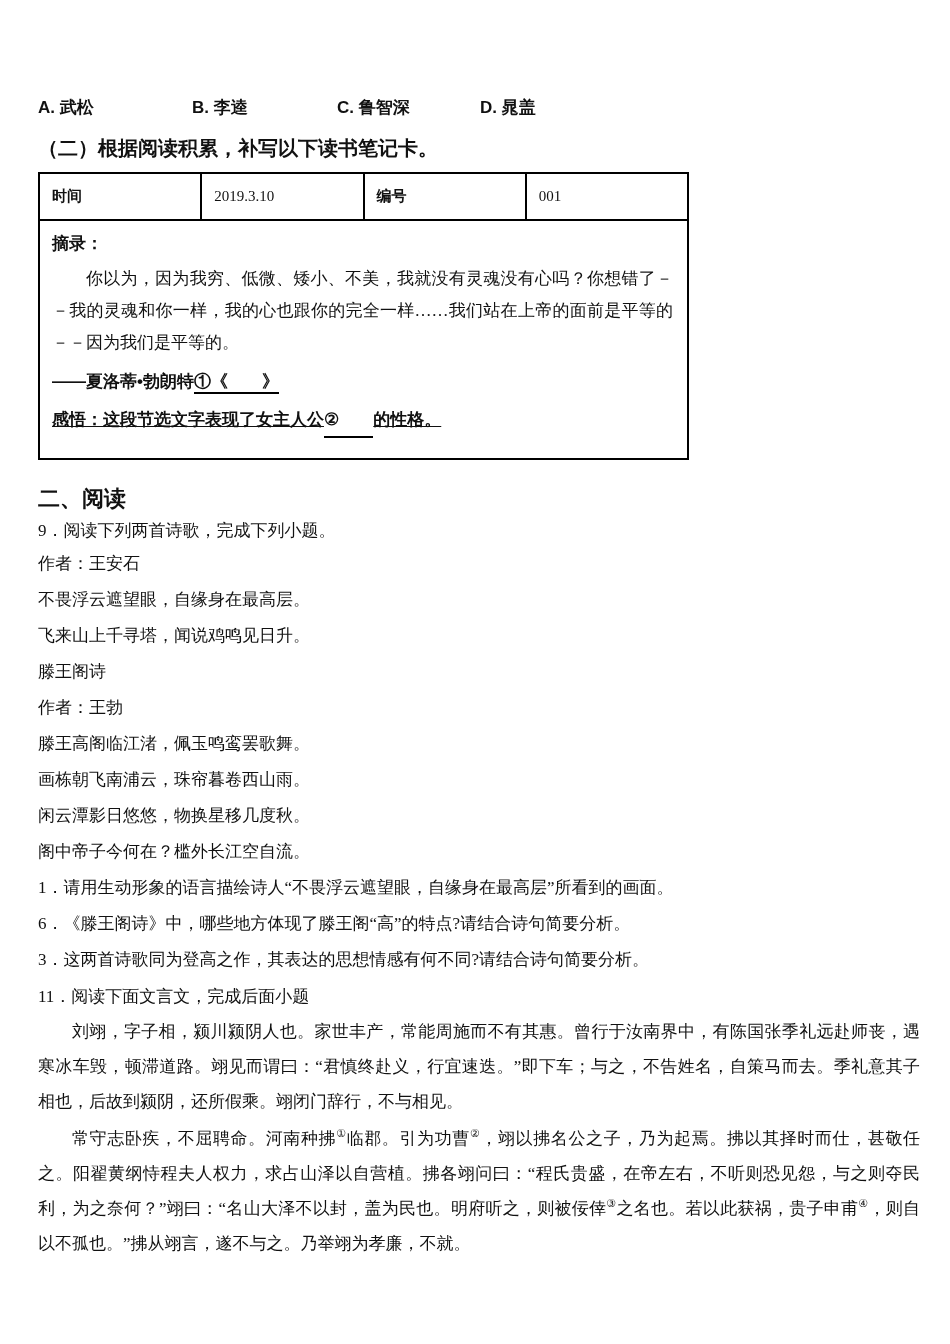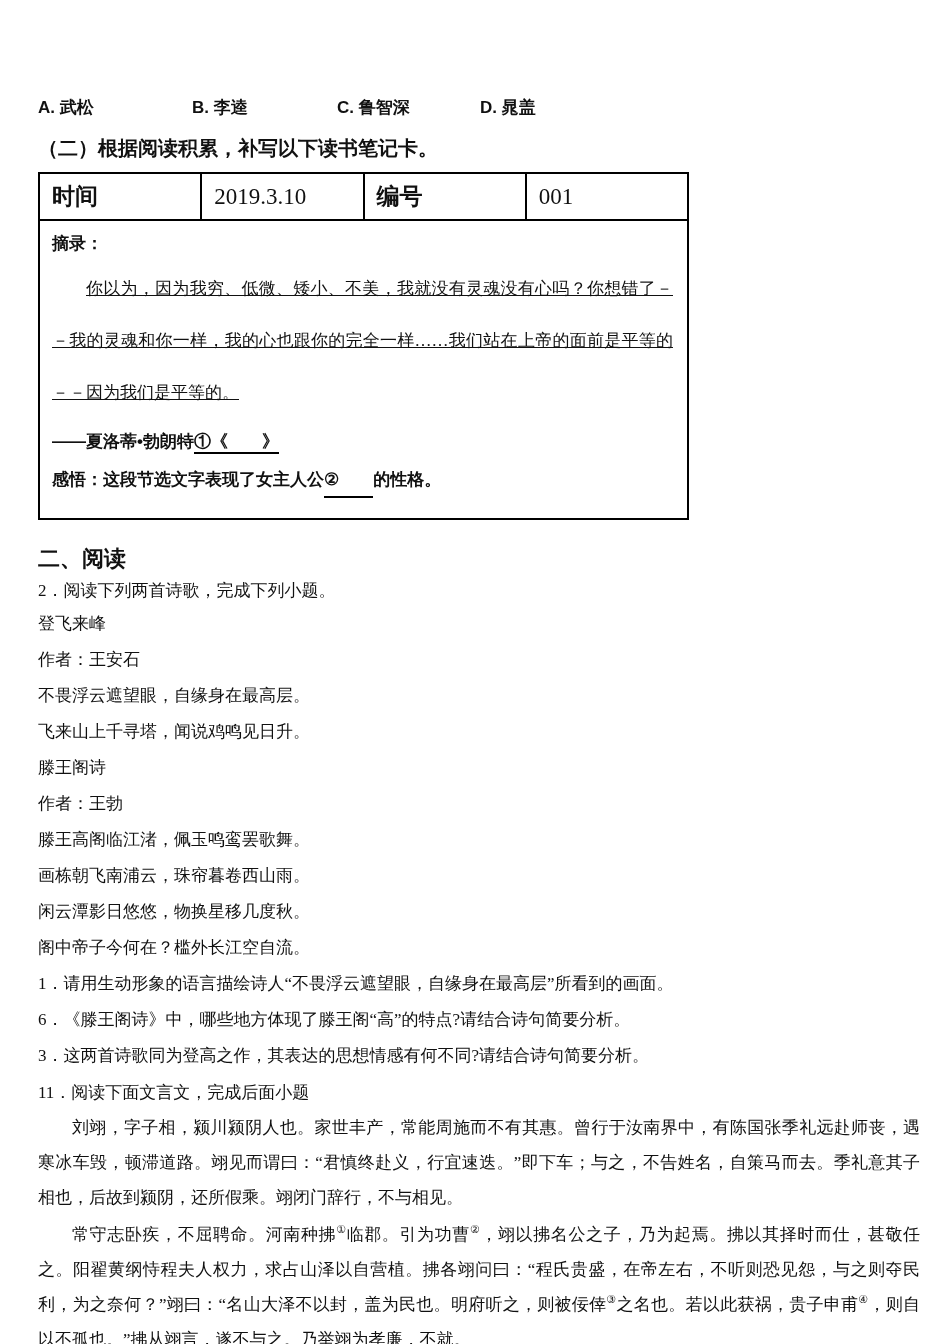--- a/index.html
+++ b/index.html
@@ -28,32 +28,31 @@
   .part2-heading { margin-top: 15px; line-height: 26px; font-size: 20px; }
 
   
   table.note-card {
     border-collapse: collapse;
     width: 651px;
     margin-top: 11px;
     table-layout: fixed;
   }
   table.note-card td { border: 2px solid #000; vertical-align: middle; }
-  td.hcell { height: 47px; padding: 0 12px; width: 25%; font-size: 23px; }
+  td.hcell { height: 47px; padding: 0 12px; width: 25%; font-size: 15px; }
   td.note-body { padding: 10px 14px 20px 12px; vertical-align: top; }
   .excerpt-label { line-height: 26px; }
   .excerpt {
     margin: 6px 0 0 0;
     text-indent: 2em;
-    line-height: 52px;
+    line-height: 32px;
     text-align: justify;
-    text-decoration: underline;
   }
   .attribution { margin-top: 8px; line-height: 30px; }
-  .reflection  { margin-top: 8px; line-height: 30px; }
+  .reflection  { margin-top: 8px; line-height: 30px; text-decoration: underline; }
   .u-blank { border-bottom: 2px solid #000; padding-bottom: 1px; }
   .u-fill  { display: inline-block; min-width: 34px; border-bottom: 2px solid #000; padding-bottom: 1px; }
 
   
   .section-title { margin: 26px 0 0 0; font-size: 22px; line-height: 26px; }
   .q-intro { margin: 4px 0 0 0; line-height: 30px; }
   .poem p { margin: 0; line-height: 36px; }
   .question { margin: 0; line-height: 36px; }
   .classical {
     margin: 2px 0 0 0;
@@ -95,24 +94,23 @@
           <div class="reflection hei">
             <span>感悟：这段节选文字表现了女主人公</span><span class="u-fill">②　　</span><span>的性格。</span>
           </div>
         </td>
       </tr>
     </tbody>
   </table>
 
   <h2 class="section-title hei">二、阅读</h2>
 
-  <p class="q-intro">2．阅读下列两首诗歌，完成下列小题。</p>
+  <p class="q-intro">9．阅读下列两首诗歌，完成下列小题。</p>
 
   <div class="poem">
-    <p>登飞来峰</p>
     <p>作者：王安石</p>
     <p>不畏浮云遮望眼，自缘身在最高层。</p>
     <p>飞来山上千寻塔，闻说鸡鸣见日升。</p>
   </div>
 
   <div class="poem">
     <p>滕王阁诗</p>
     <p>作者：王勃</p>
     <p>滕王高阁临江渚，佩玉鸣鸾罢歌舞。</p>
     <p>画栋朝飞南浦云，珠帘暮卷西山雨。</p>

